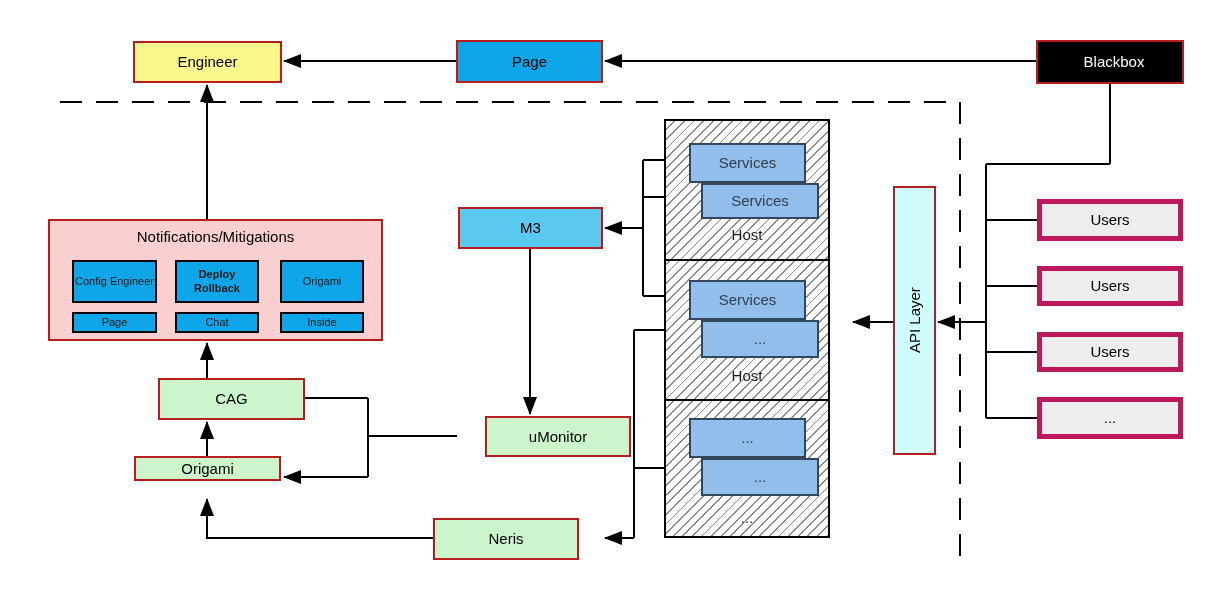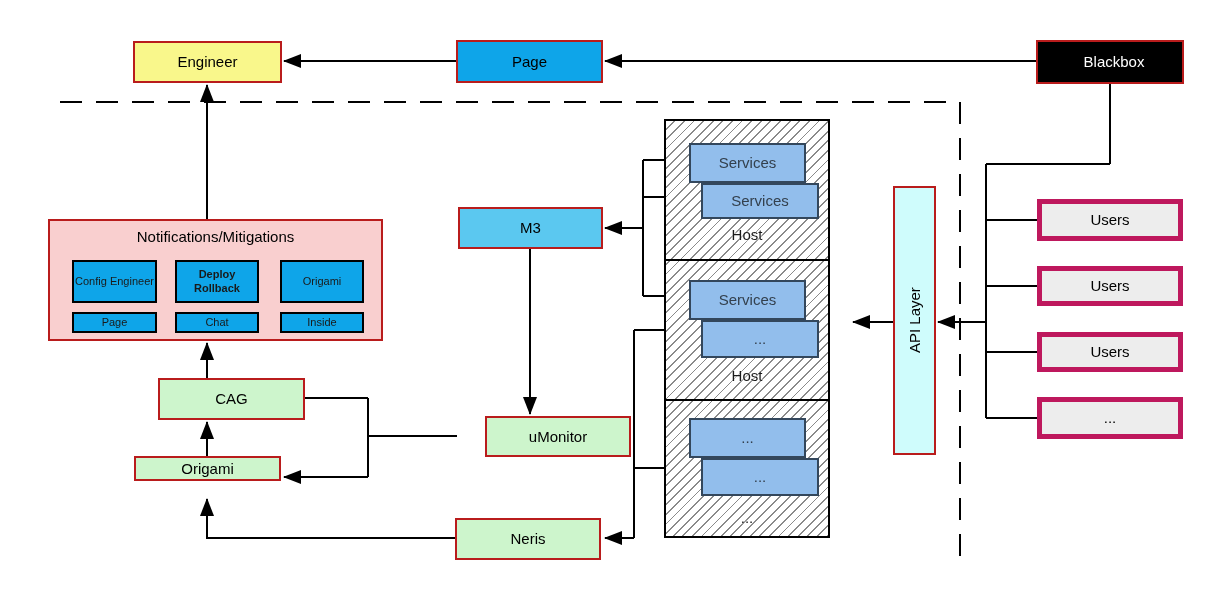--- a/index.html
+++ b/index.html
@@ -118,21 +118,21 @@
     <div class="sub red" style="left:230px; top:39px; width:84px; height:43px;">Origami</div>
     <div class="sub red" style="left:22px; top:91px; width:85px; height:21px;">Page</div>
     <div class="sub red" style="left:125px; top:91px; width:84px; height:21px;">Chat</div>
     <div class="sub red" style="left:230px; top:91px; width:84px; height:21px;">Inside</div>
   </div>
 
   <div class="node blue" style="left:458px; top:207px; width:145px; height:42px;">M3</div>
   <div class="node green" style="left:134px; top:378px; width:147px; height:42px;margin-left:24px;">CAG</div>
   <div class="node green" style="left:134px; top:456px; width:147px; height:25px;">Origami</div>
   <div class="node green" style="left:457px; top:416px; width:146px; height:41px;margin-left:28px;">uMonitor</div>
-  <div class="node green" style="left:455px; top:518px; width:146px; height:42px;">Neris</div>
+  <div class="node green" style="left:433px; top:518px; width:146px; height:42px;">Neris</div>
 
   <div class="hatch" style="left:664px; top:119px; width:166px; height:419px;">
     <div class="node svc" style="left:23px; top:22px; width:117px; height:40px;">Services</div>
     <div class="node svc" style="left:35px; top:62px; width:118px; height:36px;">Services</div>
     <div class="host-label" style="top:105px;">Host</div>
     <div class="hatch-divider" style="top:138px;"></div>
 
     <div class="node svc" style="left:23px; top:159px; width:117px; height:40px;">Services</div>
     <div class="node svc" style="left:35px; top:199px; width:118px; height:38px;">...</div>
     <div class="host-label" style="top:246px;">Host</div>

